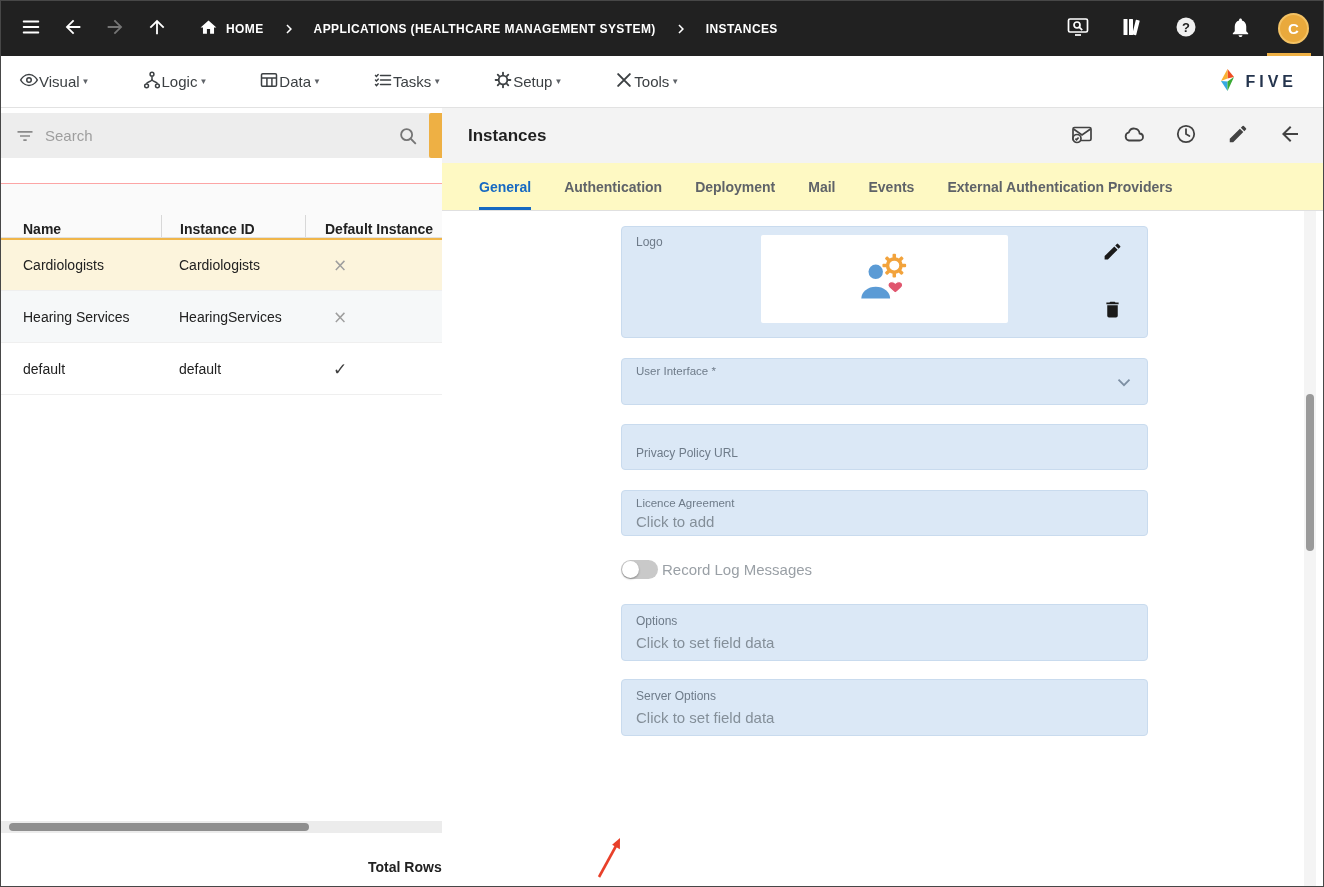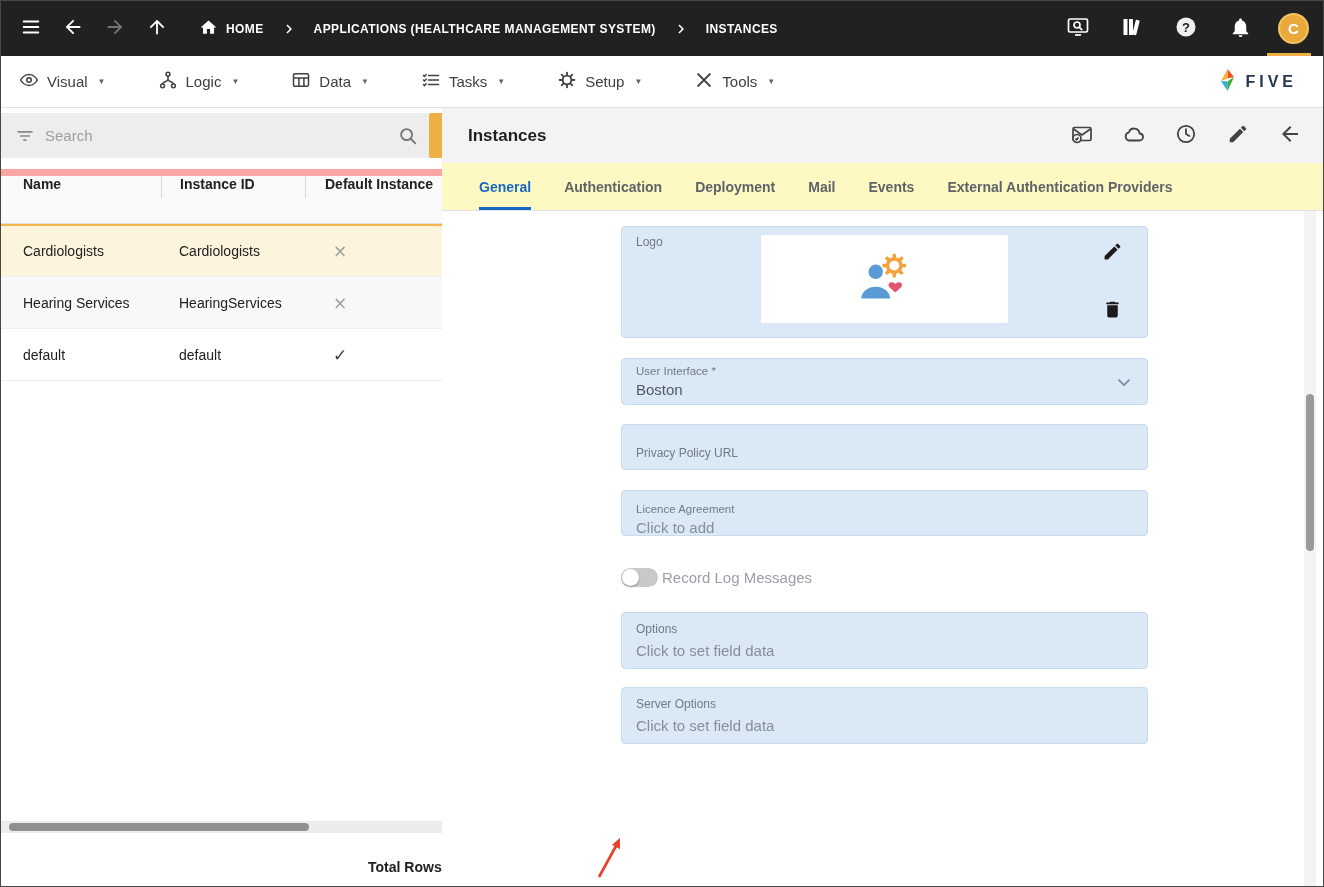--- a/index.html
+++ b/index.html
@@ -29,37 +29,37 @@
     display:flex; align-items:center; justify-content:center; cursor:pointer;
     border:2px solid #f3c264;
   }
   .avatar-underline { position:absolute; right:12px; bottom:0; width:44px; height:3px; background:#eeb044; }
 
   
   .menubar {
     height:52px; display:flex; align-items:center; padding:0 18px;
     border-bottom:1px solid #e2e2e2; background:#fff; gap:52px;
   }
-  .menu-item { display:flex; align-items:center; gap:8px; color:#3c4043; font-size:15px; cursor:pointer; }
+  .menu-item { display:flex; align-items:center; color:#3c4043; font-size:15px; cursor:pointer; }
   .menu-caret { font-size:8px; color:#5f6368; margin-left:2px; }
   .brand { margin-left:auto; display:flex; align-items:center; gap:6px; margin-right:8px; cursor:default; }
   .brand-text { font-size:16px; font-weight:700; letter-spacing:4px; color:#24344d; }
 
   
   .sidebar { position:absolute; top:107px; left:0; width:474px; bottom:0; background:#fff; border-right:1px solid #dcdcdc; }
   .search-bar { margin-top:5px; height:45px; background:#ededed; display:flex; align-items:center; padding-left:14px; }
   .search-bar .filter { color:#8a8a8a; display:flex; margin-right:10px; }
   .search-input { flex:1; background:transparent; border:none; outline:none; font-size:15px; color:#555; font-family:inherit; }
   .search-input::placeholder { color:#9e9e9e; }
   .search-glass { color:#757575; display:flex; align-items:center; margin:0 10px; }
   .add-btn { width:45px; height:45px; background:#eeb044; display:flex; align-items:center; justify-content:center; border-radius:2px; flex:none; }
 
   .thead {
-    margin-top:11px; height:55px; display:flex; align-items:flex-start;
-    background:#fafafa; border-top:7px solid #fca5a5; border-bottom:1px solid #e0e0e0;
+    margin-top:25px; height:55px; display:flex; align-items:flex-end;
+    background:#fafafa; border-top:1px solid #fca5a5; border-bottom:1px solid #e0e0e0;
     font-weight:700; font-size:14px; color:#212121; position:relative;
   }
   .th-name { width:160px; padding-left:22px; }
   .th-id { width:143px; padding-left:18px; }
   .th-def { flex:1; padding-left:19px; }
   .col-sep { width:1px; height:22px; background:#d8d8d8; flex:none; }
   .col-sep.end { position:absolute; right:8px; top:16px; }
 
   .trow {
     height:52px; display:flex; align-items:center; font-size:14px; color:#212121;
@@ -101,21 +101,21 @@
   .field-smalllogo { height:113px; margin-bottom:20px; }
   .img-box { position:absolute; left:139px; top:8px; width:247px; height:88px; background:#fff; border-radius:2px;
              display:flex; align-items:center; justify-content:center; }
   .field-smalllogo .img-box { height:96px; }
   .side-icons { position:absolute; right:24px; top:14px; bottom:14px; display:flex; flex-direction:column; justify-content:space-between; align-items:center; }
   .side-icons button { color:#1a1a1a; display:flex; }
 
   .field-ui { height:47px; margin-bottom:19px; padding-top:6px; }
   .select-chevron { position:absolute; right:12px; top:50%; transform:translateY(-50%); color:#7d8fa3; display:flex; }
   .field-privacy { height:46px; margin-bottom:20px; padding-top:21px; }
-  .field-licence { height:46px; margin-bottom:26px; padding-top:12px; }
+  .field-licence { height:46px; margin-bottom:18px; padding-top:6px; }
 
   .toggle-row { height:30px; display:flex; align-items:center; gap:4px; margin-bottom:20px; }
   .toggle { width:37px; height:19px; border-radius:10px; background:#c9c9c9; position:relative; cursor:pointer; flex:none; }
   .toggle-knob { position:absolute; left:1px; top:1px; width:17px; height:17px; border-radius:50%; background:#fff; box-shadow:0 1px 2px rgba(0,0,0,.35); }
   .toggle-label { font-size:15px; color:#9aa0a6; }
 
   .field-options, .field-server { height:57px; margin-bottom:18px; padding-top:9px; }
   .field-options .f-placeholder, .field-server .f-placeholder { margin-top:6px; }
 
   .annotation-arrow { position:absolute; left:150px; top:622px; pointer-events:none; }
@@ -461,21 +461,20 @@
                   <path d="M6 19a2 2 0 0 0 2 2h8a2 2 0 0 0 2-2V7H6v12zM19 4h-3.5l-1-1h-5l-1 1H5v2h14V4z"></path>
                 </svg>
             </span>
           </button>
         </div>
       </div>
 
 
       <div class="field field-ui">
         <span class="f-label sm">User Interface *</span>
-        <div class="f-value">Boston</div>
         <span class="select-chevron">
           <svg viewBox="0 0 24 24" width="22" height="22" fill="none" stroke="currentColor" stroke-width="2">
               <path d="M6 9.5l6 6 6-6"></path>
             </svg>
         </span>
       </div>
 
       <div class="field field-privacy">
         <span class="f-label">Privacy Policy URL</span>
       </div>

